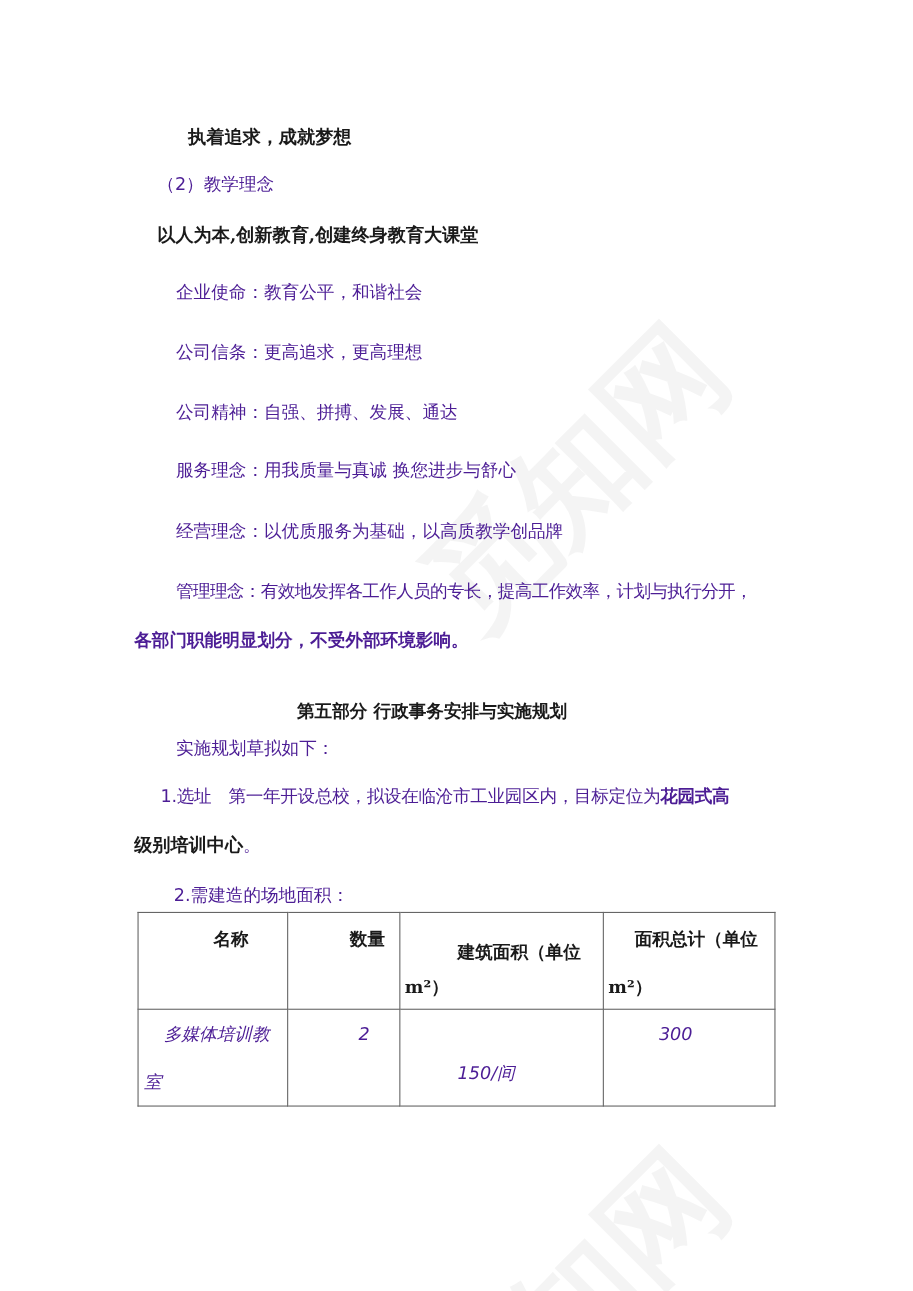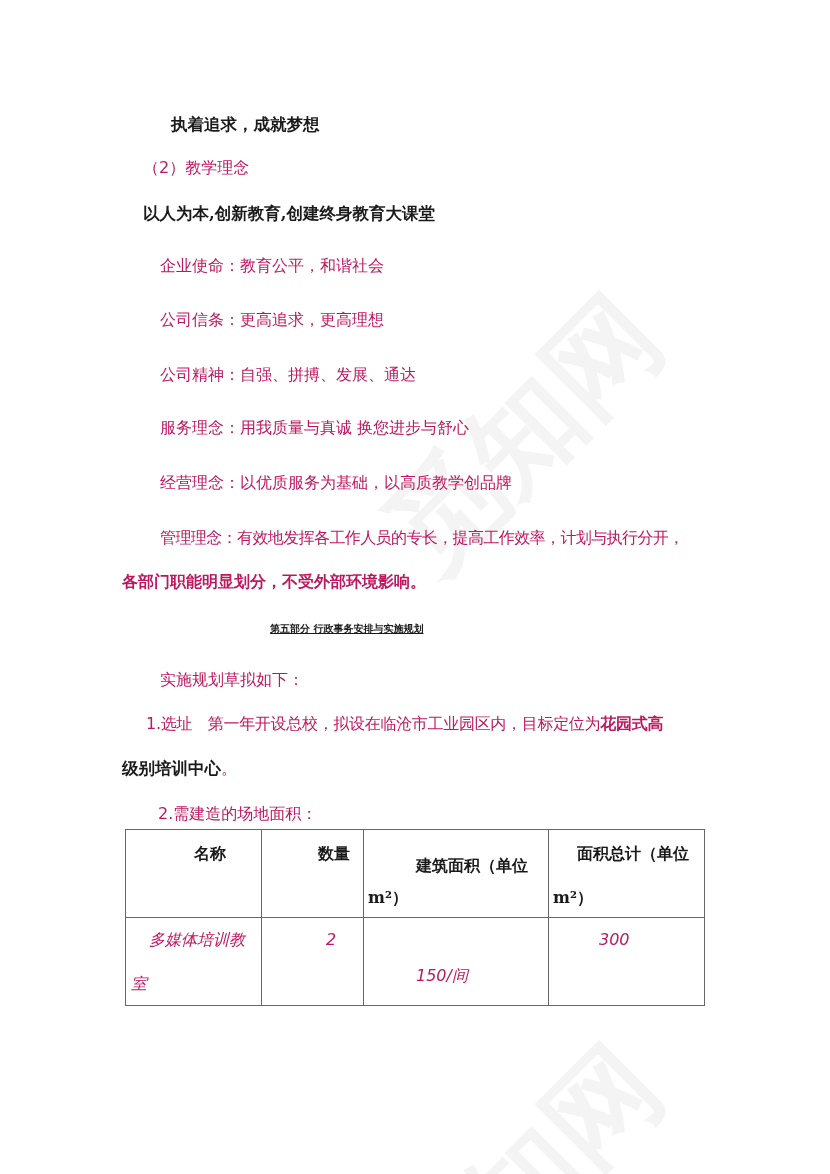--- a/index.html
+++ b/index.html
@@ -2,21 +2,21 @@
 <html><head>
 <meta charset="utf-8">
 <style>
   html, body { margin: 0; padding: 0; }
   body {
     width: 830px; height: 1174px; background: #ffffff; position: relative; overflow: hidden;
     font-family: "DejaVu Serif", "Liberation Serif", serif; color: #1a1a1a;
   }
   .line { position: absolute; white-space: nowrap; font-size: 16.5px; line-height: 22px; }
   .bold { font-weight: bold; }
-  .sans { font-family: "DejaVu Sans", "Liberation Sans", sans-serif; font-size: 16px; color: #be185d; }
+  .sans { font-family: "DejaVu Sans", "Liberation Sans", sans-serif; font-size: 16px; color: #4c1d95; }
   .watermark {
     position: absolute; font-family: "DejaVu Sans", sans-serif; font-weight: bold;
     color: rgba(0,0,0,0.045); font-size: 110px; transform: rotate(-45deg); white-space: nowrap;
     pointer-events: none;
   }
   table.area {
     position: absolute; left: 125px; top: 829px; border-collapse: collapse;
     font-size: 16px;
   }
   table.area td {
@@ -37,21 +37,21 @@
 
 <div class="line sans" style="left:160px; top:255px;">企业使命：教育公平，和谐社会</div>
 <div class="line sans" style="left:160px; top:309px;">公司信条：更高追求，更高理想</div>
 <div class="line sans" style="left:160px; top:364px;">公司精神：自强、拼搏、发展、通达</div>
 <div class="line sans" style="left:160px; top:417px;">服务理念：用我质量与真诚  换您进步与舒心</div>
 <div class="line sans" style="left:160px; top:472px;">经营理念：以优质服务为基础，以高质教学创品牌</div>
 
 <div class="line sans" style="left:160px; top:527px; letter-spacing:-0.6px;">管理理念：有效地发挥各工作人员的专长，提高工作效率，计划与执行分开，</div>
 <div class="line sans" style="left:122px; top:571px;font-weight:bold;">各部门职能明显划分，不受外部环境影响。</div>
 
-<div class="line bold" style="left:270px; top:618px; font-size:10px;text-decoration:underline;">第五部分 行政事务安排与实施规划</div>
+<div class="line bold" style="left:270px; top:636px; font-size:16px;">第五部分 行政事务安排与实施规划</div>
 
 <div class="line sans" style="left:160px; top:669px;">实施规划草拟如下：</div>
 
 <div class="line sans" style="left:146px; top:713px; letter-spacing:-0.3px;">
   <span>1.选址　第一年开设总校，拟设在临沧市工业园区内，目标定位为</span><span class="bold" style="font-family:'DejaVu Serif',serif;">花园式高</span>
 </div>
 <div class="line" style="left:122px; top:758px;">
   <span class="bold">级别培训中心</span><span class="sans">。</span>
 </div>
 

